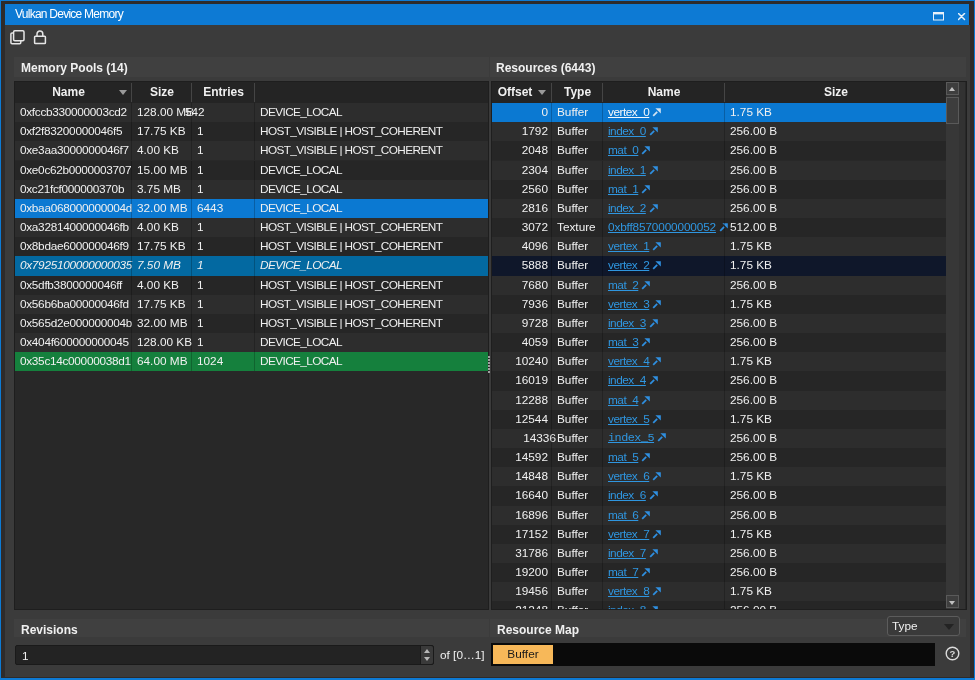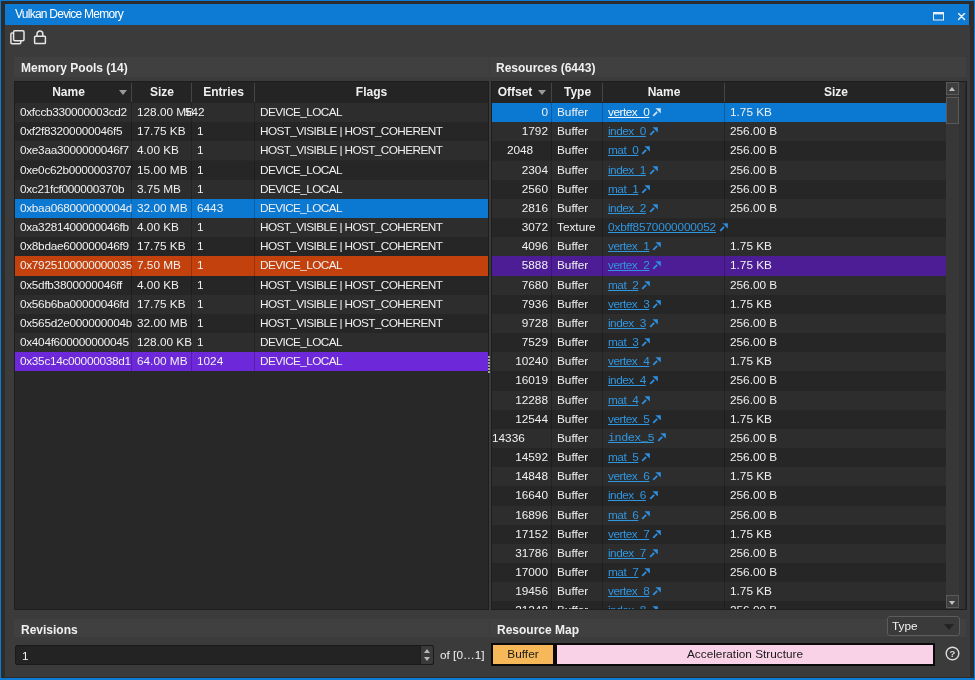--- a/index.html
+++ b/index.html
@@ -51,21 +51,20 @@
   </div>
 <div class="panelhdr" style="left:490px; top:57px; width:476px;">
     <span style="left:6px;">Resources (6443)</span>
   </div>
 <div class="tbl" style="left:14px; top:81px; width:475px; height:529px;">
 <div class="thead">
  <div class="th" style="left:0; width:107px;">Name</div>
       <span class="sort abs" style="left:104px; top:8px;"></span>
  <div class="th" style="left:117px; width:60px;">Size</div>
  <div class="th" style="left:177px; width:63px;">Entries</div>
- <div class="th" style="left:240px; width:233px;">Flags</div>
  <div class="sep" style="left:116px;"></div>
       <div class="sep" style="left:176px;"></div>
       <div class="sep" style="left:239px;"></div>
 </div>
 <div class="row" style="top:21.00px; height:19.17px; background:#2d2d2d;">
 <div class="cell" style="left:5px; width:117px; letter-spacing:-0.3px;">0xfccb330000003cd2</div>
 <div class="cell" style="left:122px; width:57px;">128.00 MB</div>
 <div class="cell" style="left:170px; width:57px;">542</div>
 <div class="cell" style="left:245px; width:230px; letter-spacing:-0.6px;">DEVICE_LOCAL</div>
 <div class="colsep" style="left:116px;"></div>
@@ -128,21 +127,21 @@
 </div>
 <div class="row" style="top:155.19px; height:19.17px; background:#262626;">
 <div class="cell" style="left:5px; width:117px; letter-spacing:-0.3px;">0x8bdae600000046f9</div>
 <div class="cell" style="left:122px; width:57px;">17.75 KB</div>
 <div class="cell" style="left:182px; width:57px;">1</div>
 <div class="cell" style="left:245px; width:230px; letter-spacing:-0.6px;">HOST_VISIBLE | HOST_COHERENT</div>
 <div class="colsep" style="left:116px;"></div>
       <div class="colsep" style="left:176px;"></div>
       <div class="colsep" style="left:239px;"></div>
 </div>
-<div class="row" style="top:174.36px; height:19.17px; background:#c2410c;">
+<div class="row" style="top:174.36px; height:19.17px; background:#0369a1;font-style:italic;">
 <div class="cell" style="left:5px; width:117px; letter-spacing:-0.3px;">0x7925100000000035</div>
 <div class="cell" style="left:122px; width:57px;">7.50 MB</div>
 <div class="cell" style="left:182px; width:57px;">1</div>
 <div class="cell" style="left:245px; width:230px; letter-spacing:-0.6px;">DEVICE_LOCAL</div>
 <div class="colsep" style="left:116px;"></div>
       <div class="colsep" style="left:176px;"></div>
       <div class="colsep" style="left:239px;"></div>
 </div>
 <div class="row" style="top:193.53px; height:19.17px; background:#262626;">
 <div class="cell" style="left:5px; width:117px; letter-spacing:-0.3px;">0x5dfb3800000046ff</div>
@@ -173,21 +172,21 @@
 </div>
 <div class="row" style="top:251.04px; height:19.17px; background:#2d2d2d;">
 <div class="cell" style="left:5px; width:117px; letter-spacing:-0.3px;">0x404f600000000045</div>
 <div class="cell" style="left:122px; width:57px;">128.00 KB</div>
 <div class="cell" style="left:182px; width:57px;">1</div>
 <div class="cell" style="left:245px; width:230px; letter-spacing:-0.6px;">DEVICE_LOCAL</div>
 <div class="colsep" style="left:116px;"></div>
       <div class="colsep" style="left:176px;"></div>
       <div class="colsep" style="left:239px;"></div>
 </div>
-<div class="row" style="top:270.21px; height:19.17px; background:#6d28d9;padding-left:15px;">
+<div class="row" style="top:270.21px; height:19.17px; background:#15803d;padding-left:15px;">
 <div class="cell" style="left:5px; width:117px; letter-spacing:-0.3px;">0x35c14c00000038d1</div>
 <div class="cell" style="left:122px; width:57px;">64.00 MB</div>
 <div class="cell" style="left:182px; width:57px;">1024</div>
 <div class="cell" style="left:245px; width:230px; letter-spacing:-0.6px;">DEVICE_LOCAL</div>
 <div class="colsep" style="left:116px;"></div>
       <div class="colsep" style="left:176px;"></div>
       <div class="colsep" style="left:239px;"></div>
 </div>
 </div>
 <div class="tbl" style="left:491px; top:81px; width:476px; height:529px;">
@@ -219,21 +218,21 @@
 <div class="cell" style="left:116px; width:130px; overflow:visible;"><span class="lnk" style="">index_0</span><svg width="10" height="10" viewBox="0 0 10 10" style="vertical-align:-1px; margin-left:3px;">
           <path d="M1.2 8.8 L5.2 4.8" stroke="#2f8fe0" stroke-width="1.8" fill="none"></path>
           <path d="M3.4 1.2 L8.8 1.2 L8.8 6.6 Z" fill="#2f8fe0"></path>
         </svg></div>
 <div class="cell" style="left:238px; width:216px;">256.00 B</div>
 <div class="colsep" style="left:59px;"></div>
       <div class="colsep" style="left:110px;"></div>
       <div class="colsep" style="left:232px;"></div>
 </div>
 <div class="row" style="top:59.34px; height:19.17px; background:#262626; right:20px;">
-<div class="cell" style="left:0px; width:56px; text-align:center;">2048</div>
+<div class="cell" style="left:0px; width:56px; text-align:right;">2048</div>
 <div class="cell" style="left:65px; width:45px;">Buffer</div>
 <div class="cell" style="left:116px; width:130px; overflow:visible;"><span class="lnk" style="">mat_0</span><svg width="10" height="10" viewBox="0 0 10 10" style="vertical-align:-1px; margin-left:3px;">
           <path d="M1.2 8.8 L5.2 4.8" stroke="#2f8fe0" stroke-width="1.8" fill="none"></path>
           <path d="M3.4 1.2 L8.8 1.2 L8.8 6.6 Z" fill="#2f8fe0"></path>
         </svg></div>
 <div class="cell" style="left:238px; width:216px;">256.00 B</div>
 <div class="colsep" style="left:59px;"></div>
       <div class="colsep" style="left:110px;"></div>
       <div class="colsep" style="left:232px;"></div>
 </div>
@@ -273,37 +272,38 @@
       <div class="colsep" style="left:110px;"></div>
       <div class="colsep" style="left:232px;"></div>
 </div>
 <div class="row" style="top:136.02px; height:19.17px; background:#262626; right:20px;">
 <div class="cell" style="left:0px; width:56px; text-align:right;">3072</div>
 <div class="cell" style="left:65px; width:45px;">Texture</div>
 <div class="cell" style="left:116px; width:130px; overflow:visible;"><span class="lnk" style="letter-spacing:-0.15px;">0xbff8570000000052</span><svg width="10" height="10" viewBox="0 0 10 10" style="vertical-align:-1px; margin-left:3px;">
           <path d="M1.2 8.8 L5.2 4.8" stroke="#2f8fe0" stroke-width="1.8" fill="none"></path>
           <path d="M3.4 1.2 L8.8 1.2 L8.8 6.6 Z" fill="#2f8fe0"></path>
         </svg></div>
+<div class="cell" style="left:238px; width:216px;">512.00 B</div>
 <div class="colsep" style="left:59px;"></div>
       <div class="colsep" style="left:110px;"></div>
       <div class="colsep" style="left:232px;"></div>
 </div>
 <div class="row" style="top:155.19px; height:19.17px; background:#2d2d2d; right:20px;">
 <div class="cell" style="left:0px; width:56px; text-align:right;">4096</div>
 <div class="cell" style="left:65px; width:45px;">Buffer</div>
 <div class="cell" style="left:116px; width:130px; overflow:visible;"><span class="lnk" style="">vertex_1</span><svg width="10" height="10" viewBox="0 0 10 10" style="vertical-align:-1px; margin-left:3px;">
           <path d="M1.2 8.8 L5.2 4.8" stroke="#2f8fe0" stroke-width="1.8" fill="none"></path>
           <path d="M3.4 1.2 L8.8 1.2 L8.8 6.6 Z" fill="#2f8fe0"></path>
         </svg></div>
 <div class="cell" style="left:238px; width:216px;">1.75 KB</div>
 <div class="colsep" style="left:59px;"></div>
       <div class="colsep" style="left:110px;"></div>
       <div class="colsep" style="left:232px;"></div>
 </div>
-<div class="row" style="top:174.36px; height:19.17px; background:#4c1d95; right:9px;">
+<div class="row" style="top:174.36px; height:19.17px; background:#0f172a; right:9px;">
 <div class="cell" style="left:0px; width:56px; text-align:right;">5888</div>
 <div class="cell" style="left:65px; width:45px;">Buffer</div>
 <div class="cell" style="left:116px; width:130px; overflow:visible;"><span class="lnk" style="">vertex_2</span><svg width="10" height="10" viewBox="0 0 10 10" style="vertical-align:-1px; margin-left:3px;">
           <path d="M1.2 8.8 L5.2 4.8" stroke="#2f8fe0" stroke-width="1.8" fill="none"></path>
           <path d="M3.4 1.2 L8.8 1.2 L8.8 6.6 Z" fill="#2f8fe0"></path>
         </svg></div>
 <div class="cell" style="left:238px; width:216px;">1.75 KB</div>
 <div class="colsep" style="left:59px;"></div>
       <div class="colsep" style="left:110px;"></div>
       <div class="colsep" style="left:232px;"></div>
@@ -338,21 +338,21 @@
 <div class="cell" style="left:116px; width:130px; overflow:visible;"><span class="lnk" style="">index_3</span><svg width="10" height="10" viewBox="0 0 10 10" style="vertical-align:-1px; margin-left:3px;">
           <path d="M1.2 8.8 L5.2 4.8" stroke="#2f8fe0" stroke-width="1.8" fill="none"></path>
           <path d="M3.4 1.2 L8.8 1.2 L8.8 6.6 Z" fill="#2f8fe0"></path>
         </svg></div>
 <div class="cell" style="left:238px; width:216px;">256.00 B</div>
 <div class="colsep" style="left:59px;"></div>
       <div class="colsep" style="left:110px;"></div>
       <div class="colsep" style="left:232px;"></div>
 </div>
 <div class="row" style="top:251.04px; height:19.17px; background:#262626; right:20px;">
-<div class="cell" style="left:0px; width:56px; text-align:right;">7529</div>
+<div class="cell" style="left:0px; width:56px; text-align:right;">4059</div>
 <div class="cell" style="left:65px; width:45px;">Buffer</div>
 <div class="cell" style="left:116px; width:130px; overflow:visible;"><span class="lnk" style="">mat_3</span><svg width="10" height="10" viewBox="0 0 10 10" style="vertical-align:-1px; margin-left:3px;">
           <path d="M1.2 8.8 L5.2 4.8" stroke="#2f8fe0" stroke-width="1.8" fill="none"></path>
           <path d="M3.4 1.2 L8.8 1.2 L8.8 6.6 Z" fill="#2f8fe0"></path>
         </svg></div>
 <div class="cell" style="left:238px; width:216px;">256.00 B</div>
 <div class="colsep" style="left:59px;"></div>
       <div class="colsep" style="left:110px;"></div>
       <div class="colsep" style="left:232px;"></div>
 </div>
@@ -398,21 +398,21 @@
 <div class="cell" style="left:116px; width:130px; overflow:visible;"><span class="lnk" style="">vertex_5</span><svg width="10" height="10" viewBox="0 0 10 10" style="vertical-align:-1px; margin-left:3px;">
           <path d="M1.2 8.8 L5.2 4.8" stroke="#2f8fe0" stroke-width="1.8" fill="none"></path>
           <path d="M3.4 1.2 L8.8 1.2 L8.8 6.6 Z" fill="#2f8fe0"></path>
         </svg></div>
 <div class="cell" style="left:238px; width:216px;">1.75 KB</div>
 <div class="colsep" style="left:59px;"></div>
       <div class="colsep" style="left:110px;"></div>
       <div class="colsep" style="left:232px;"></div>
 </div>
 <div class="row" style="top:346.89px; height:19.17px; background:#2d2d2d; right:20px;">
-<div class="cell" style="left:0px; width:56px; ">14336</div>
+<div class="cell" style="left:8px; width:56px; text-align:right;">14336</div>
 <div class="cell" style="left:65px; width:45px;">Buffer</div>
 <div class="cell" style="left:116px; width:130px; overflow:visible;font-family:Liberation Mono, monospace;"><span class="lnk" style="">index_5</span><svg width="10" height="10" viewBox="0 0 10 10" style="vertical-align:-1px; margin-left:3px;">
           <path d="M1.2 8.8 L5.2 4.8" stroke="#2f8fe0" stroke-width="1.8" fill="none"></path>
           <path d="M3.4 1.2 L8.8 1.2 L8.8 6.6 Z" fill="#2f8fe0"></path>
         </svg></div>
 <div class="cell" style="left:238px; width:216px;">256.00 B</div>
 <div class="colsep" style="left:59px;"></div>
       <div class="colsep" style="left:110px;"></div>
       <div class="colsep" style="left:232px;"></div>
 </div>
@@ -482,21 +482,21 @@
 <div class="cell" style="left:116px; width:130px; overflow:visible;"><span class="lnk" style="">index_7</span><svg width="10" height="10" viewBox="0 0 10 10" style="vertical-align:-1px; margin-left:3px;">
           <path d="M1.2 8.8 L5.2 4.8" stroke="#2f8fe0" stroke-width="1.8" fill="none"></path>
           <path d="M3.4 1.2 L8.8 1.2 L8.8 6.6 Z" fill="#2f8fe0"></path>
         </svg></div>
 <div class="cell" style="left:238px; width:216px;">256.00 B</div>
 <div class="colsep" style="left:59px;"></div>
       <div class="colsep" style="left:110px;"></div>
       <div class="colsep" style="left:232px;"></div>
 </div>
 <div class="row" style="top:481.08px; height:19.17px; background:#262626; right:20px;">
-<div class="cell" style="left:0px; width:56px; text-align:right;">17000</div>
+<div class="cell" style="left:0px; width:56px; text-align:right;">19200</div>
 <div class="cell" style="left:65px; width:45px;">Buffer</div>
 <div class="cell" style="left:116px; width:130px; overflow:visible;"><span class="lnk" style="">mat_7</span><svg width="10" height="10" viewBox="0 0 10 10" style="vertical-align:-1px; margin-left:3px;">
           <path d="M1.2 8.8 L5.2 4.8" stroke="#2f8fe0" stroke-width="1.8" fill="none"></path>
           <path d="M3.4 1.2 L8.8 1.2 L8.8 6.6 Z" fill="#2f8fe0"></path>
         </svg></div>
 <div class="cell" style="left:238px; width:216px;">256.00 B</div>
 <div class="colsep" style="left:59px;"></div>
       <div class="colsep" style="left:110px;"></div>
       <div class="colsep" style="left:232px;"></div>
 </div>
@@ -554,17 +554,16 @@
 <span class="abs" style="left:440px; top:648px;">of [0…1]</span>
 <div class="panelhdr" style="left:490px; top:619px; width:476px; height:18px;">
     <span>Resource Map</span>
   </div>
 <div class="abs" style="left:887px; top:616px; width:73px; height:20px; background:#3a3a3a; border:1px solid #5c5c5c; border-radius:3px;">
   <span class="abs" style="left:4px; top:2px;">Type</span>
   <div class="abs" style="left:56px; top:7px; width:0; height:0; border-left:5px solid transparent; border-right:5px solid transparent; border-top:6px solid #232323;"></div>
 </div>
 <div class="abs" style="left:491px; top:643px; width:444px; height:23px; background:#0a0a0a;">
   <div class="abs" style="left:2px; top:2px; width:60px; height:19px; background:#f7b859; color:#1a1a1a; text-align:center; line-height:19px;">Buffer</div>
-  <div class="abs" style="left:66px; top:2px; width:376px; height:19px; background:#f9d2e7; color:#1a1a1a; text-align:center; line-height:19px;">Acceleration Structure</div>
 </div>
 <svg class="abs" style="left:945px; top:646px;" width="15" height="15" viewBox="0 0 15 15">
  <circle cx="7.5" cy="7.5" r="6.3" fill="none" stroke="#dcdcdc" stroke-width="1.4"></circle>
  <text x="7.5" y="11" text-anchor="middle" font-size="9.5" font-weight="bold" fill="#dcdcdc" font-family="Liberation Sans">?</text>
 </svg>
 </body></html>

